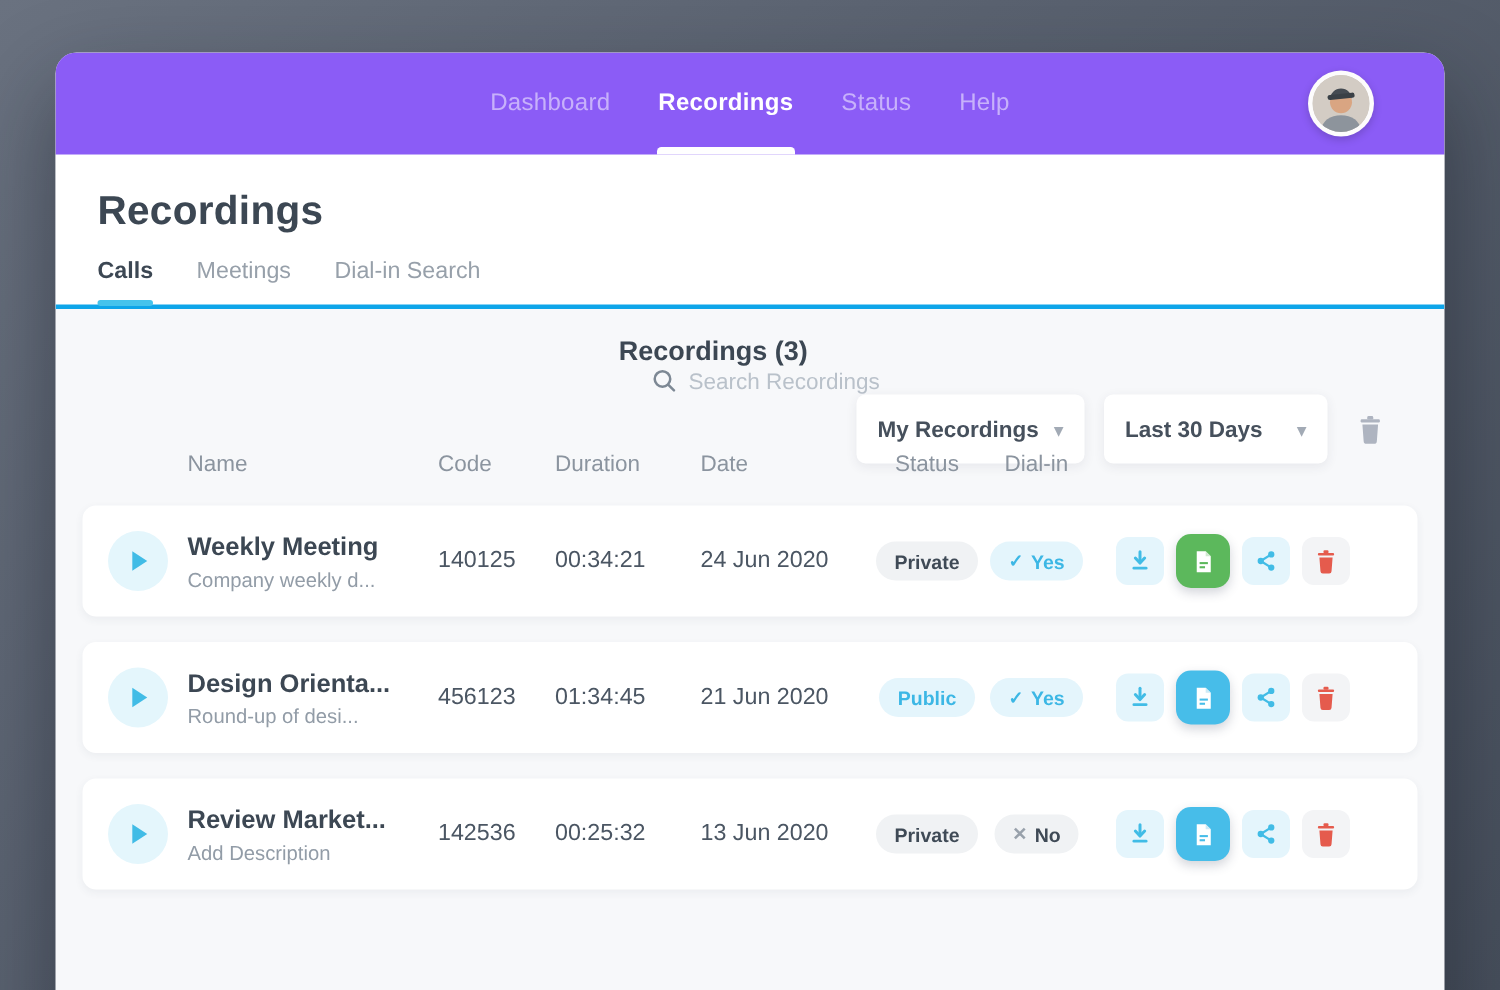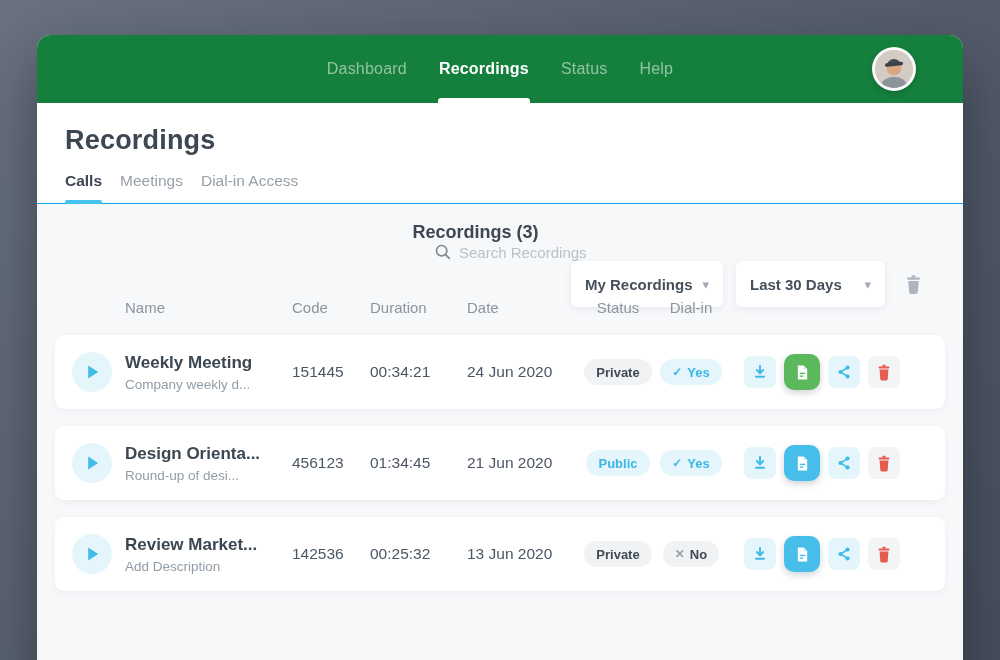--- a/index.html
+++ b/index.html
@@ -8,41 +8,41 @@
     font-family:"Liberation Sans", sans-serif;
     background: linear-gradient(135deg,#6a7280 0%, #5a6270 40%, #474f5c 100%);
   }
   .app-card {
     position:absolute; left:37px; top:35px; width:926px; height:700px;
     border-radius:14px; overflow:hidden; background:#f7f8fa;
     box-shadow:0 25px 60px rgba(15,20,30,.45);
   }
   
   .topnav {
-    height:68px; background:#15803d; display:flex; justify-content:center;
+    height:68px; background:#8b5cf6; display:flex; justify-content:center;
     align-items:stretch; gap:32px; position:relative;
   }
   .nav-item {
     display:flex; align-items:center; position:relative;
     color:rgba(255,255,255,.52); font-size:16px; letter-spacing:.2px; cursor:pointer;
   }
   .nav-item.active { color:#fff; font-weight:700; }
   .nav-item.active::after {
     content:""; position:absolute; left:50%; transform:translateX(-50%);
     bottom:0; width:92px; height:5px; background:#fff; border-radius:3px 3px 0 0;
   }
   .avatar {
     position:absolute; right:47px; top:12px; width:44px; height:44px;
     border-radius:50%; border:3px solid rgba(255,255,255,.95); overflow:hidden;
     background:#cfc7bf; box-shadow:0 2px 6px rgba(0,0,0,.18);
   }
   
   .head-section { background:#fff; padding:22px 28px 0; }
   .page-title { font-size:27px; font-weight:700; color:#3c4753; letter-spacing:.2px; line-height:30px; }
-  .tabs { display:flex; gap:18px; margin:16px -28px 0; padding:0 28px; border-bottom:1px solid #0ea5e9; }
+  .tabs { display:flex; gap:29px; margin:16px -28px 0; padding:0 28px; border-bottom:3px solid #0ea5e9; }
   .tab { font-size:15.5px; color:#97a0aa; padding-bottom:13px; position:relative; line-height:19px; cursor:pointer; }
   .tab.active { color:#3c4753; font-weight:700; }
   .tab.active::after {
     content:""; position:absolute; left:0; bottom:-1px; width:100%; height:4px;
     background:#45c3ec; border-radius:2px;
   }
   
   .toolbar { display:flex; align-items:center; padding:18px 28px 0; height:64px;flex-direction:column; }
   .list-heading { font-size:18px; font-weight:700; color:#3c4753; width:175px; }
   .searchbox { display:flex; align-items:center; margin-left:63px; gap:7px;justify-content:center; }
@@ -122,21 +122,21 @@
         <rect x="11.5" y="14.5" width="21" height="4" rx="2" fill="#3a4046" transform="rotate(-6 22 16)"></rect>
       </svg>
     </div>
   </div>
 
   <div class="head-section">
     <div class="page-title">Recordings</div>
     <div class="tabs">
       <div class="tab active">Calls</div>
       <div class="tab">Meetings</div>
-      <div class="tab">Dial-in Access</div>
+      <div class="tab">Dial-in Search</div>
     </div>
   </div>
 
   <div class="toolbar">
     <div class="list-heading">Recordings (3)</div>
     <div class="searchbox">
       <svg width="18" height="18" viewBox="0 0 16 16">
         <circle cx="6.8" cy="6.8" r="4.6" fill="none" stroke="#7d8894" stroke-width="1.5"></circle>
         <line x1="10.3" y1="10.3" x2="13.6" y2="13.6" stroke="#7d8894" stroke-width="1.5" stroke-linecap="round"></line>
       </svg>
@@ -176,21 +176,21 @@
     <div class="row">
       <div class="c-play">
         <svg width="15" height="16" viewBox="0 0 12 13">
           <path d="M2.5 1.2 L10.6 6.5 L2.5 11.8 z" fill="#41bce6"></path>
         </svg>
       </div>
       <div class="c-name">
         <div class="rec-title">Weekly Meeting</div>
         <div class="rec-desc">Company weekly d...</div>
       </div>
-      <div class="c-code cellval">151445</div>
+      <div class="c-code cellval">140125</div>
       <div class="c-duration cellval">00:34:21</div>
       <div class="c-date cellval">24 Jun 2020</div>
       <div class="c-status">
         <span class="badge gray">Private</span>
       </div>
       <div class="c-dialin">
         <span class="badge cyan">
             <span class="glyph-cyan">✓</span>
             <span>Yes</span>
           </span>

